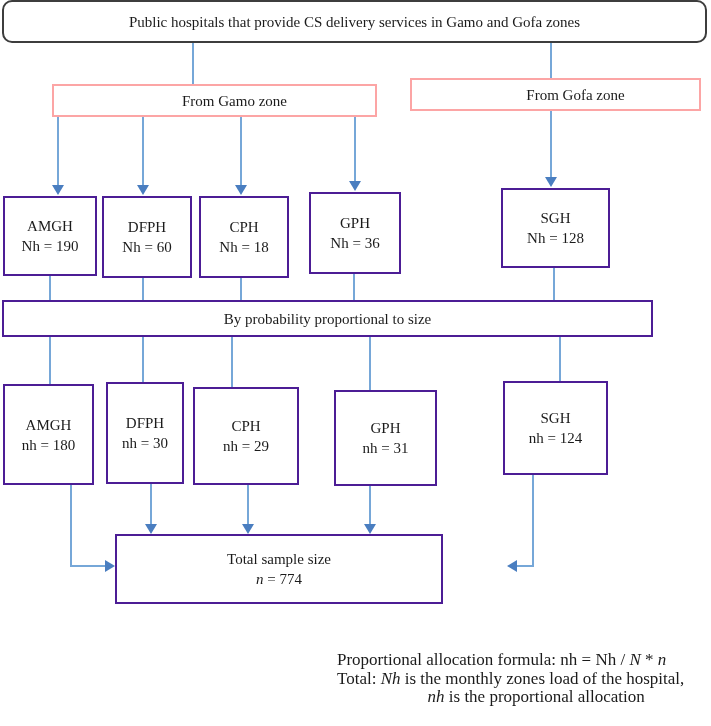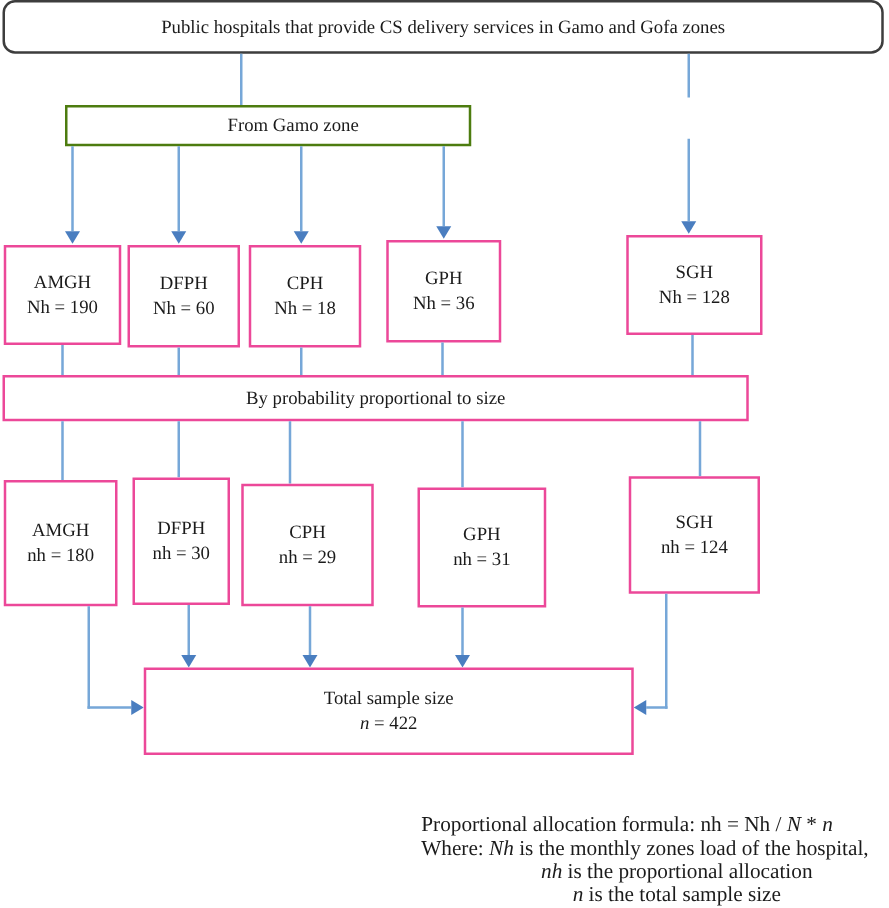--- a/index.html
+++ b/index.html
@@ -9,34 +9,34 @@
     width: 711px;
     height: 726px;
     background: #ffffff;
     font-family: "Liberation Serif", serif;
     color: #1b1b1b;
     overflow: hidden;
   }
   .box {
     position: absolute;
     background: #ffffff;
-    border: 2px solid #ec4899;
+    border: 2px solid #4c1d95;
     display: flex;
     flex-direction: column;
     justify-content: center;
     align-items: center;
     text-align: center;
     font-size: 15px;
     line-height: 20px;
   }
   .box--title {
     border: 2px solid #3d3d3d;
     border-radius: 10px;
   }
-  .box--zone { border: 2px solid #4d7c0f; padding-left: 40px; }
+  .box--zone { border: 2px solid #fca5a5; padding-left: 40px; }
   .vline, .hline { position: absolute; background: #76a7d8; }
   .vline { width: 2px; }
   .hline { height: 2px; }
   .arr { position: absolute; width: 0; height: 0; }
   .arr-down {
     border-left: 6px solid transparent;
     border-right: 6px solid transparent;
     border-top: 10px solid #4a7ec0;
   }
   .arr-right {
@@ -68,20 +68,23 @@
   <div class="box box--title" style="left:2px; top:0; width:705px; height:43px;align-items:center;">
     <span>Public hospitals that provide CS delivery services in Gamo and Gofa zones</span>
   </div>
 
   <div class="vline" style="left:192px; top:43px; height:41px;"></div>
   <div class="vline" style="left:550px; top:43px; height:35px;"></div>
 
   <div class="box box--zone" style="left:52px; top:84px; width:325px; height:33px;">
     <span>From Gamo zone</span>
   </div>
+  <div class="box box--zone" style="left:410px; top:78px; width:291px; height:33px;">
+    <span>From Gofa zone</span>
+  </div>
 
   <div class="vline" style="left:57px;  top:117px; height:68px;"></div>
   <div class="arr arr-down" style="left:52px;  top:185px;"></div>
   <div class="vline" style="left:142px; top:117px; height:68px;"></div>
   <div class="arr arr-down" style="left:137px; top:185px;"></div>
   <div class="vline" style="left:240px; top:117px; height:68px;"></div>
   <div class="arr arr-down" style="left:235px; top:185px;"></div>
   <div class="vline" style="left:354px; top:117px; height:64px;"></div>
   <div class="arr arr-down" style="left:349px; top:181px;"></div>
 
@@ -108,21 +111,21 @@
     <span>SGH</span>
     <span>Nh = 128</span>
   </div>
 
   <div class="vline" style="left:49px;  top:276px; height:24px;"></div>
   <div class="vline" style="left:142px; top:278px; height:22px;"></div>
   <div class="vline" style="left:240px; top:278px; height:22px;"></div>
   <div class="vline" style="left:353px; top:274px; height:26px;"></div>
   <div class="vline" style="left:553px; top:268px; height:32px;"></div>
 
-  <div class="box" style="left:2px; top:300px; width:597px; height:37px;">
+  <div class="box" style="left:2px; top:300px; width:651px; height:37px;">
     <span>By probability proportional to size</span>
   </div>
 
   <div class="vline" style="left:49px;  top:337px; height:47px;"></div>
   <div class="vline" style="left:142px; top:337px; height:45px;"></div>
   <div class="vline" style="left:231px; top:337px; height:50px;"></div>
   <div class="vline" style="left:369px; top:337px; height:53px;"></div>
   <div class="vline" style="left:559px; top:337px; height:44px;"></div>
 
   <div class="box" style="left:3px; top:384px; width:91px; height:101px;">
@@ -154,25 +157,24 @@
   <div class="arr arr-down" style="left:364px; top:524px;"></div>
 
   <div class="vline" style="left:70px; top:485px; height:82px;"></div>
   <div class="hline" style="left:70px; top:565px; width:35px;"></div>
   <div class="arr arr-right" style="left:105px; top:560px;"></div>
 
   <div class="vline" style="left:532px; top:475px; height:92px;"></div>
   <div class="hline" style="left:517px; top:565px; width:17px;"></div>
   <div class="arr arr-left" style="left:507px; top:560px;"></div>
 
-  <div class="box" style="left:115px; top:534px; width:392px; height:70px;">
+  <div class="box" style="left:115px; top:534px; width:328px; height:70px;">
     <span>Total sample size</span>
-    <span><i>n</i><span> = 422</span></span>
+    <span><i>n</i><span> = 774</span></span>
   </div>
 
   <div class="notes">
     <span class="line"><span>Proportional allocation formula: nh = Nh / </span><i>N</i><span> * </span><i>n</i></span>
-    <span class="line"><span>Where: </span><i>Nh</i><span> is the monthly zones load of the hospital,</span></span>
+    <span class="line"><span>Total: </span><i>Nh</i><span> is the monthly zones load of the hospital,</span></span>
     <span class="line indent"><i>nh</i><span> is the proportional allocation</span></span>
-    <span class="line indent"><i>n</i><span> is the total sample size</span></span>
   </div>
 
 </div>
 
 </body></html>

